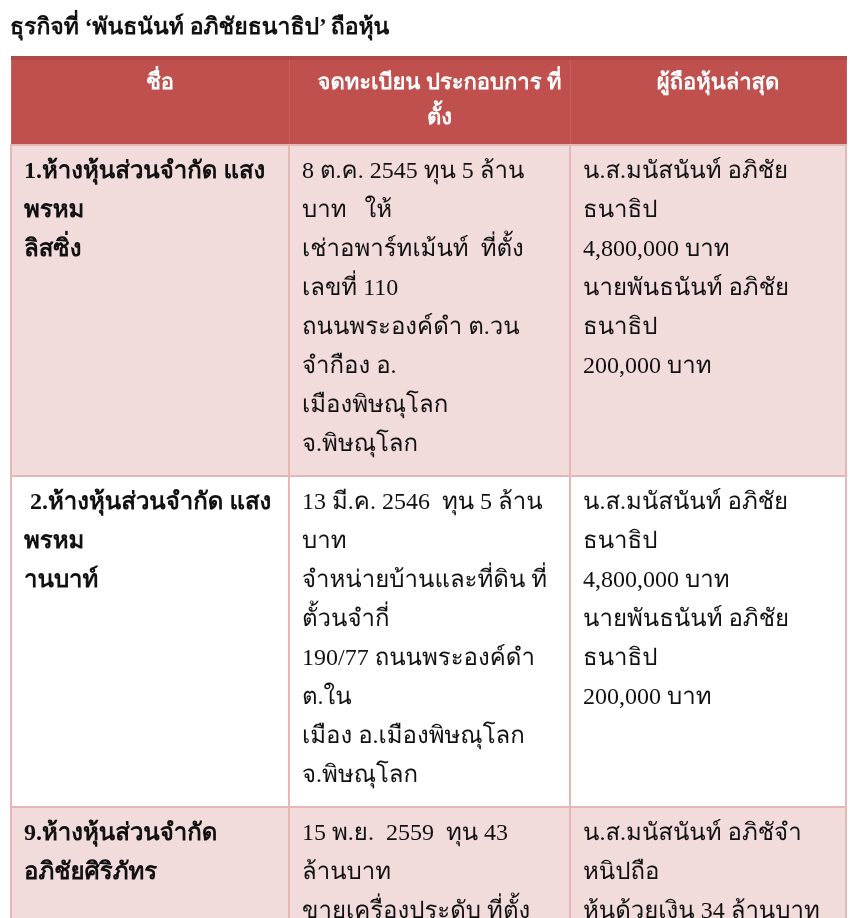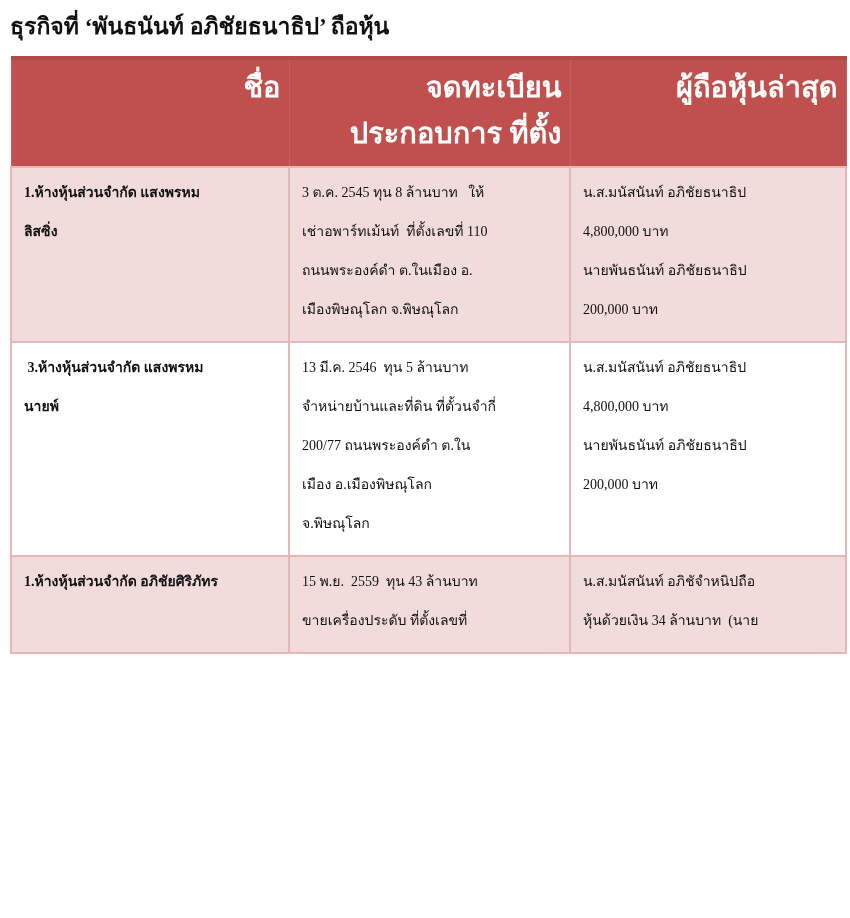--- a/index.html
+++ b/index.html
@@ -28,33 +28,33 @@
     border-collapse: collapse;
     width: 835px;
     table-layout: fixed;
   }
   .col-name { width: 278px; }
   .col-reg  { width: 281px; }
   .col-hold { width: 276px; }
   th {
     background: var(--header-bg, #c0504d);
     color: var(--header-text, #ffffff);
-    font-size: 29px;
+    font-size: 22px;
     font-weight: bold;
-    text-align: right;
+    text-align: center;
     vertical-align: top;
     padding: 4px 8px 10px 28px;
     border: 1px solid var(--header-border, #c9605d);
     border-top: 4px solid var(--header-top-border, #b04a47);
     white-space: pre-wrap;
   }
   td {
     border: 2px solid var(--border, #e5b8b7);
     vertical-align: top;
-    font-size: 14px;
+    font-size: 24px;
     padding: 5px 12px 12px 12px;
     background: var(--row-plain-bg, #ffffff);
   }
   tr.shaded td {
     background: var(--row-shaded-bg, #f2dbdb);
   }
   td .line {
     line-height: 39px;
     white-space: pre-wrap;
   }
@@ -81,54 +81,54 @@
         <th data-name="column-header-shareholders">ผู้ถือหุ้นล่าสุด</th>
       </tr>
     </thead>
     <tbody data-name="table-body">
         <tr data-name="table-row" class="shaded">
           <td data-name="cell-name">
             <div class="line" data-name="cell-line">1.ห้างหุ้นส่วนจำกัด แสงพรหม</div>
             <div class="line" data-name="cell-line">ลิสซิ่ง</div>
           </td>
           <td data-name="cell-registration">
-            <div class="line" data-name="cell-line">3 ต.ค. 2545 ทุน 8 ล้านบาท   ให้</div>
+            <div class="line" data-name="cell-line">8 ต.ค. 2545 ทุน 5 ล้านบาท   ให้</div>
             <div class="line" data-name="cell-line">เช่าอพาร์ทเม้นท์  ที่ตั้งเลขที่ 110</div>
-            <div class="line" data-name="cell-line">ถนนพระองค์ดำ ต.ในเมือง อ.</div>
+            <div class="line" data-name="cell-line">ถนนพระองค์ดำ ต.วนจำกือง อ.</div>
             <div class="line" data-name="cell-line">เมืองพิษณุโลก จ.พิษณุโลก</div>
           </td>
           <td data-name="cell-shareholders">
             <div class="line" data-name="cell-line">น.ส.มนัสนันท์ อภิชัยธนาธิป</div>
             <div class="line" data-name="cell-line">4,800,000 บาท</div>
             <div class="line" data-name="cell-line">นายพันธนันท์ อภิชัยธนาธิป</div>
             <div class="line" data-name="cell-line">200,000 บาท</div>
           </td>
         </tr>
         <tr data-name="table-row">
           <td data-name="cell-name">
-            <div class="line" data-name="cell-line"> 3.ห้างหุ้นส่วนจำกัด แสงพรหม</div>
-            <div class="line" data-name="cell-line">นายพ์</div>
+            <div class="line" data-name="cell-line"> 2.ห้างหุ้นส่วนจำกัด แสงพรหม</div>
+            <div class="line" data-name="cell-line">านบาท์</div>
           </td>
           <td data-name="cell-registration">
             <div class="line" data-name="cell-line">13 มี.ค. 2546  ทุน 5 ล้านบาท</div>
             <div class="line" data-name="cell-line">จำหน่ายบ้านและที่ดิน ที่ตั้วนจำกี่</div>
-            <div class="line" data-name="cell-line">200/77 ถนนพระองค์ดำ ต.ใน</div>
+            <div class="line" data-name="cell-line">190/77 ถนนพระองค์ดำ ต.ใน</div>
             <div class="line" data-name="cell-line">เมือง อ.เมืองพิษณุโลก</div>
             <div class="line" data-name="cell-line">จ.พิษณุโลก</div>
           </td>
           <td data-name="cell-shareholders">
             <div class="line" data-name="cell-line">น.ส.มนัสนันท์ อภิชัยธนาธิป</div>
             <div class="line" data-name="cell-line">4,800,000 บาท</div>
             <div class="line" data-name="cell-line">นายพันธนันท์ อภิชัยธนาธิป</div>
             <div class="line" data-name="cell-line">200,000 บาท</div>
           </td>
         </tr>
         <tr data-name="table-row" class="shaded">
           <td data-name="cell-name">
-            <div class="line" data-name="cell-line">1.ห้างหุ้นส่วนจำกัด อภิชัยศิริภัทร</div>
+            <div class="line" data-name="cell-line">9.ห้างหุ้นส่วนจำกัด อภิชัยศิริภัทร</div>
           </td>
           <td data-name="cell-registration">
             <div class="line" data-name="cell-line">15 พ.ย.  2559  ทุน 43 ล้านบาท</div>
             <div class="line" data-name="cell-line">ขายเครื่องประดับ ที่ตั้งเลขที่</div>
           </td>
           <td data-name="cell-shareholders">
             <div class="line" data-name="cell-line">น.ส.มนัสนันท์ อภิชัจำหนิปถือ</div>
             <div class="line" data-name="cell-line">หุ้นด้วยเงิน 34 ล้านบาท  (นาย</div>
           </td>
         </tr>

